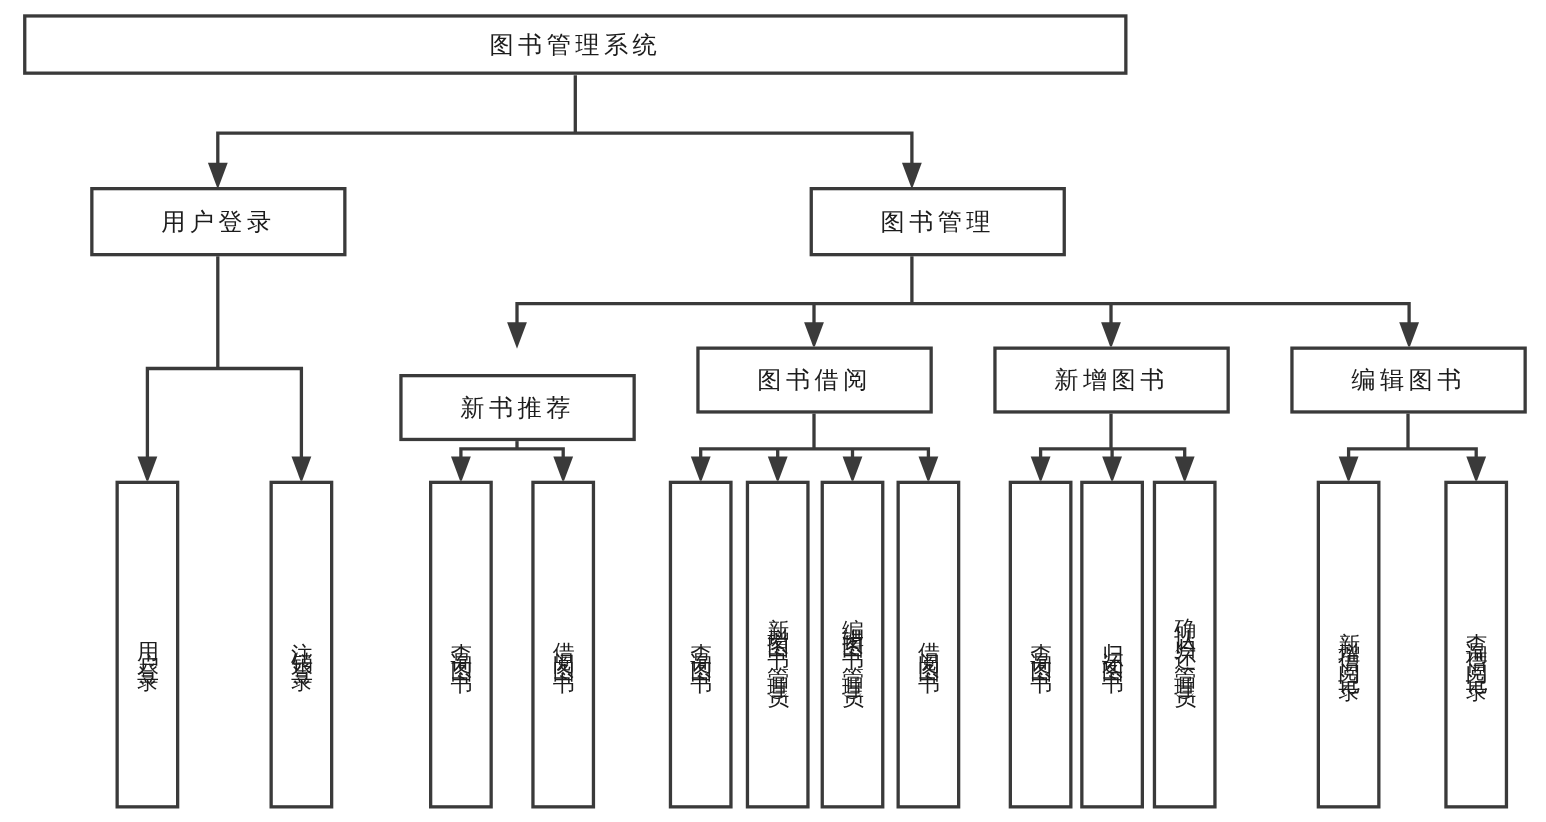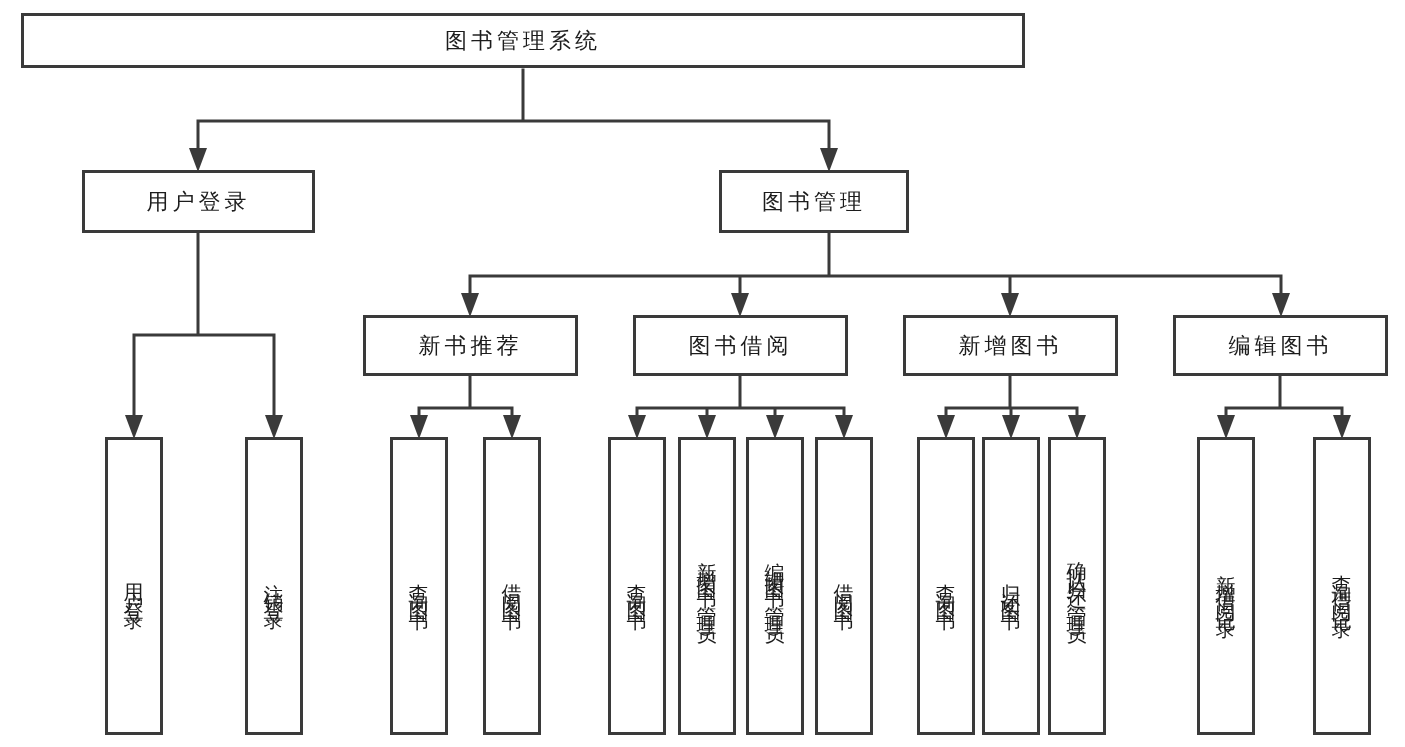--- a/index.html
+++ b/index.html
@@ -36,24 +36,24 @@
     writing-mode: vertical-rl;
     text-orientation: upright;
     font-size: 20px;
     letter-spacing: 9px;
     line-height: 1;
   }
   
   .n-root  { left: 21px;  top: 13px;  width: 1004px; height: 55px; }
   
   .n-l2a   { left: 82px;  top: 170px; width: 233px;  height: 63px; }
-  .n-l2b   { left: 719px; top: 170px; width: 190px;  height: 63px; }
+  .n-l2b   { left: 736px; top: 170px; width: 233px;  height: 63px; }
   
   .n-l3    { top: 315px;  width: 215px; height: 61px; }
-  .n-l3a   { left: 363px; }
+  .n-l3a   { left: 363px; margin-top: 25px; }
   .n-l3b   { left: 633px; }
   .n-l3c   { left: 903px; }
   .n-l3d   { left: 1173px; }
   
   .n-leaf  { top: 437px;  width: 58px; height: 298px; }
   .lf0  { left: 105px; }
   .lf1  { left: 245px; }
   .lf2  { left: 390px; }
   .lf3  { left: 483px; }
   .lf4  { left: 608px; }

